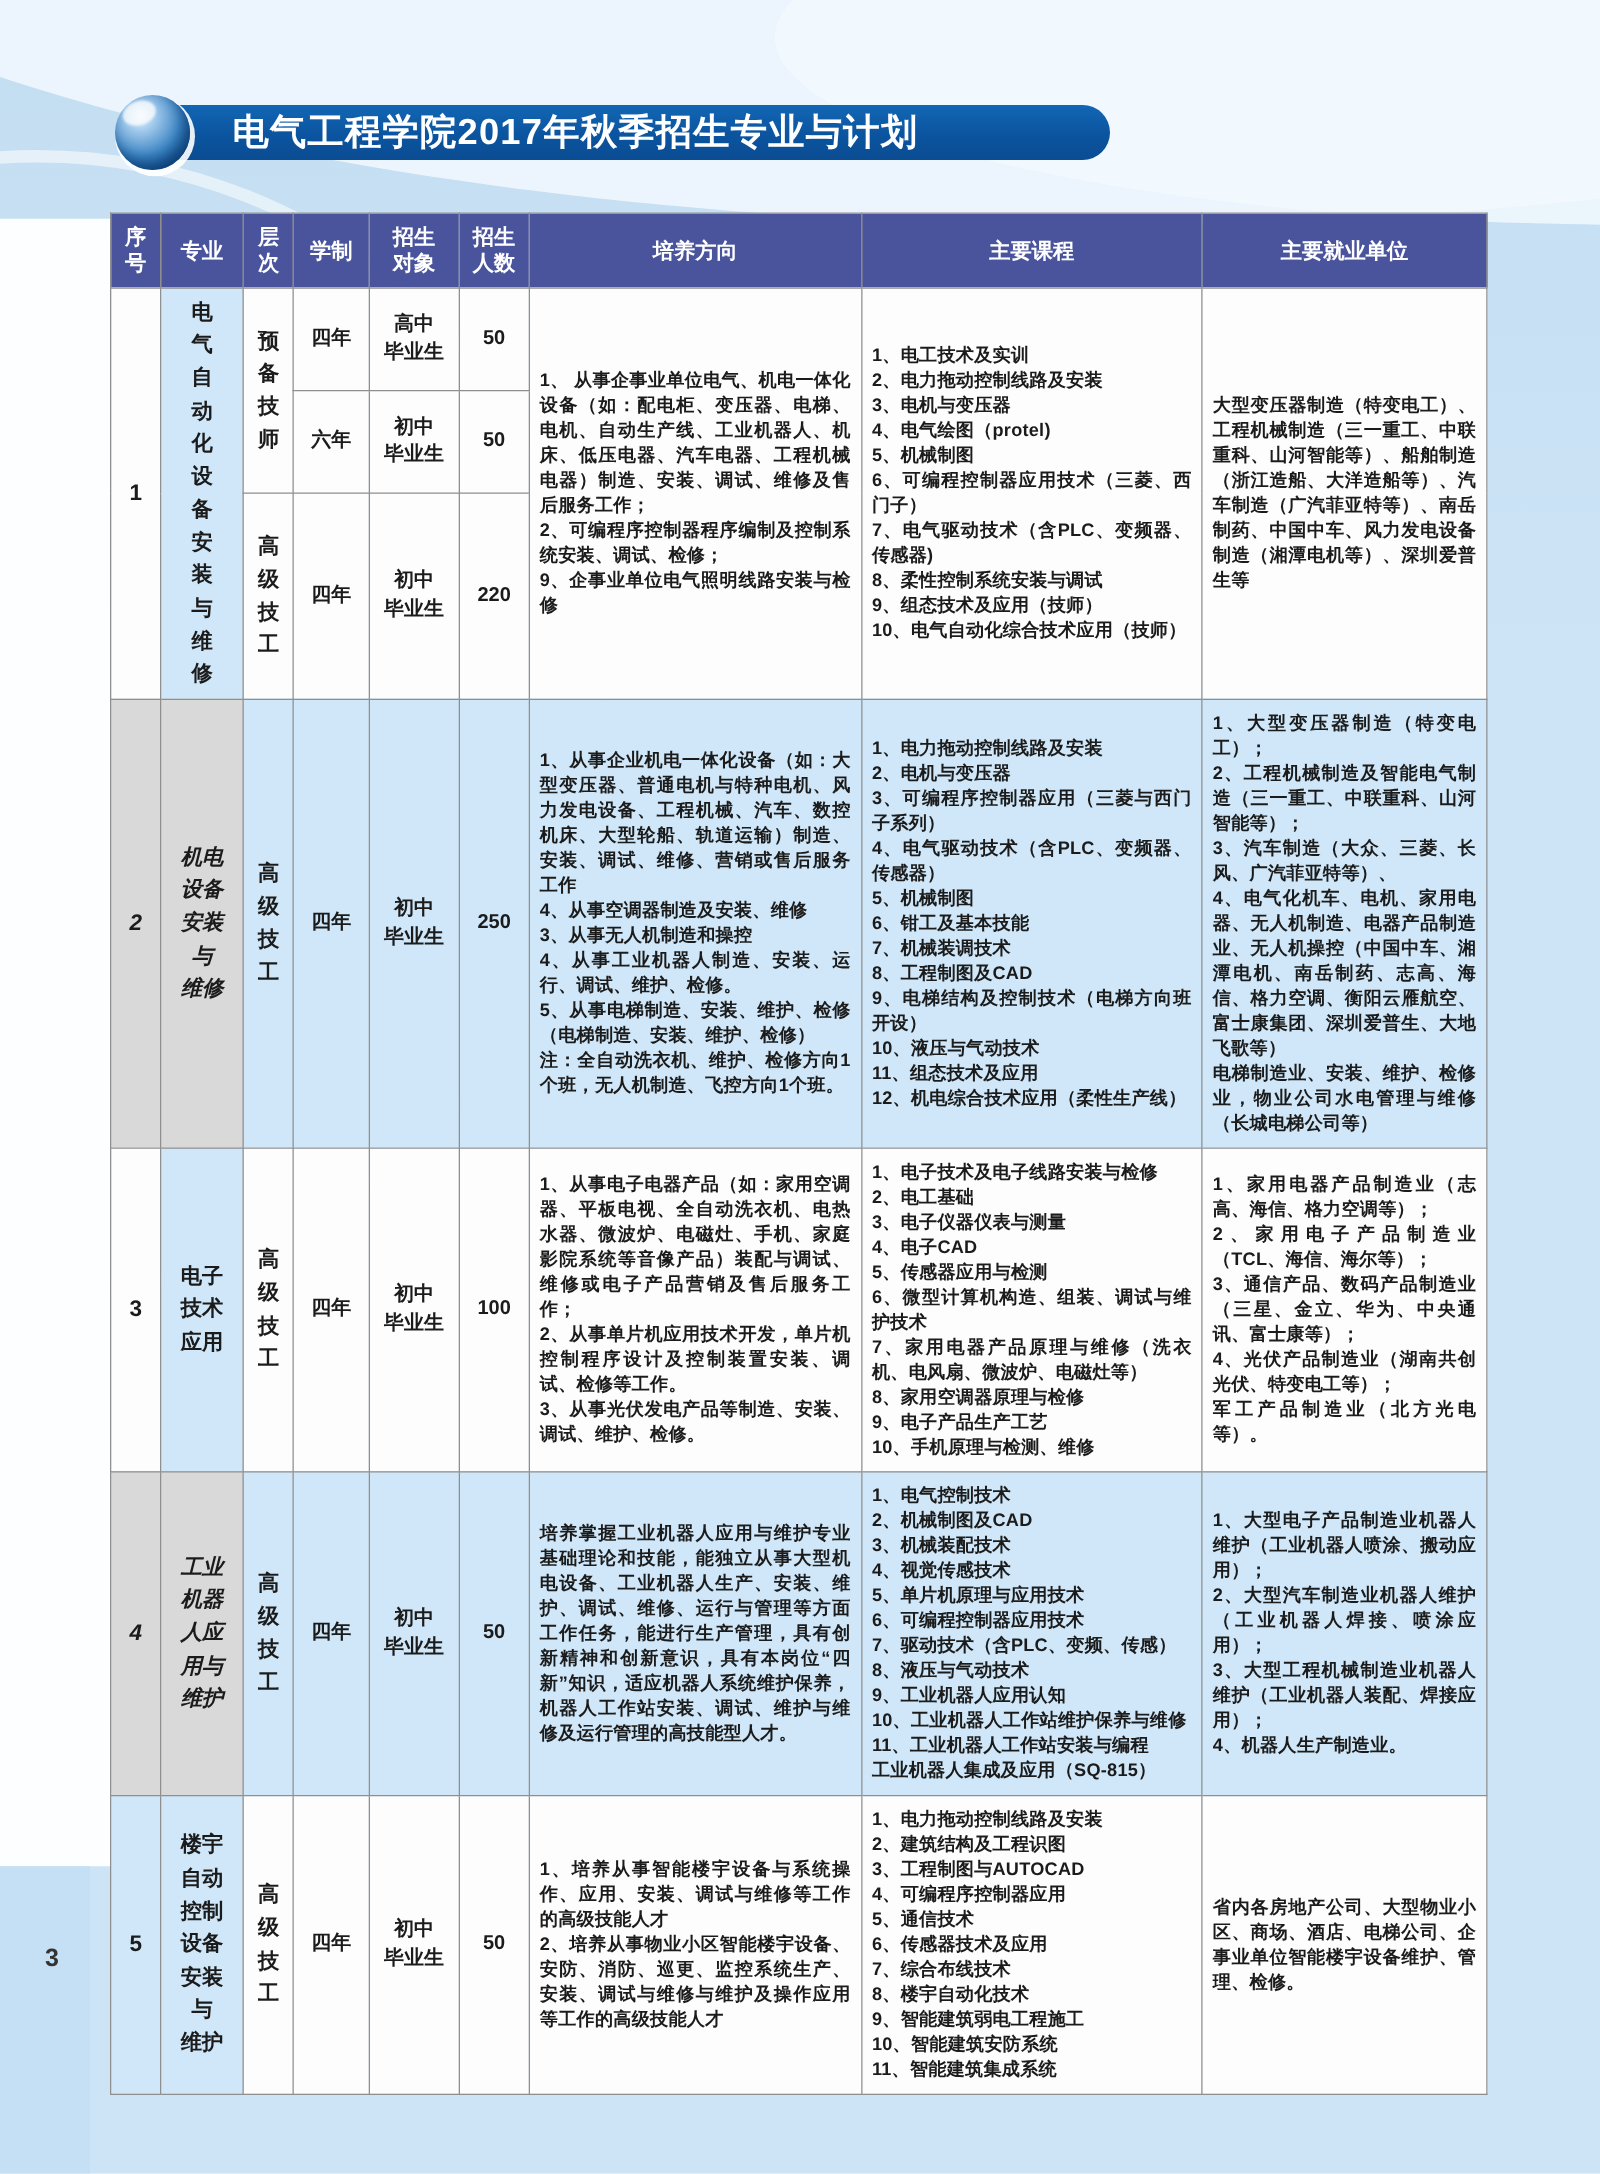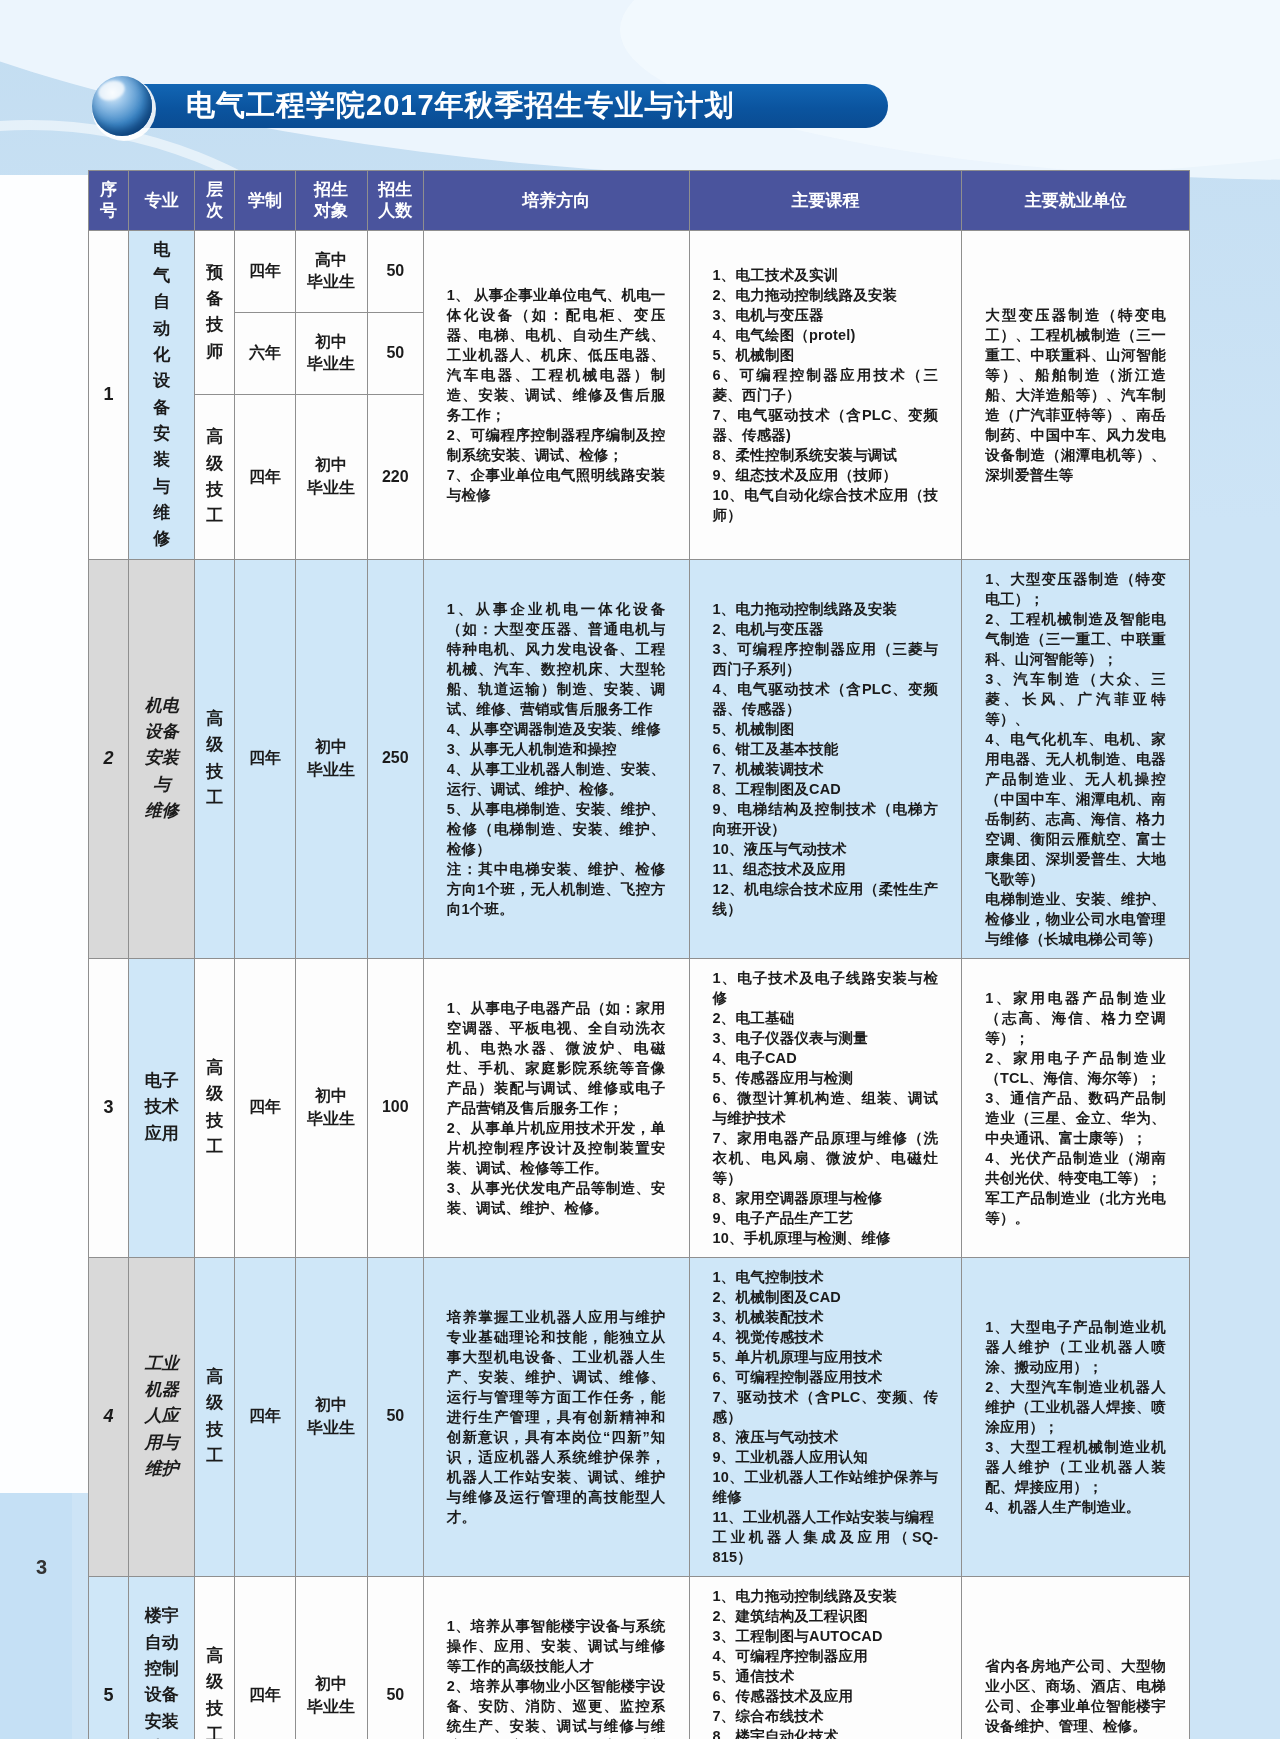--- a/index.html
+++ b/index.html
@@ -32,21 +32,21 @@
         table-layout:fixed;color:#1b1b1b;}
   table.adm th,table.adm td{border:1px solid #8f8f8f;vertical-align:middle;}
   table.adm th{background:#4a549d;color:#fff;font-size:17px;font-weight:bold;
         padding:8px 2px;line-height:1.25;white-space:pre-line;text-align:center;}
   td.c-no{font-size:18px;font-weight:bold;text-align:center;}
   td.c-major,td.c-level{font-size:17px;font-weight:bold;text-align:center;
         white-space:pre-line;line-height:1.55;padding:6px 2px;}
   td.c-dur,td.c-target,td.c-quota{font-size:16px;font-weight:bold;text-align:center;
         white-space:pre-line;line-height:1.4;padding:4px 2px;}
   td.c-text{font-size:14.5px;font-weight:bold;text-align:justify;line-height:1.38;
-        padding:9px 23px;letter-spacing:.2px;}
+        padding:9px 8px;letter-spacing:.2px;}
   td.c-text .line{margin:0;}
   
   tr.odd td{background:#fdfdfd;}
   tr.odd td.c-major{background:#cfe7f8;}
   tr.even td{background:#cfe7f8;}
   tr.even td.c-no,tr.even td.c-major{background:#d9d9d9;font-style:italic;}
   td.lite{background:#cfe7f8 !important;}
 </style>
 </head>
 <body>
@@ -110,21 +110,21 @@
 备
 技
 师</td>
           <td class="c-dur">四年</td>
           <td class="c-target">高中
 毕业生</td>
           <td class="c-quota">50</td>
           <td rowspan="3" class="c-text">
             <div class="line">1、 从事企事业单位电气、机电一体化设备（如：配电柜、变压器、电梯、电机、自动生产线、工业机器人、机床、低压电器、汽车电器、工程机械电器）制造、安装、调试、维修及售后服务工作；</div>
             <div class="line">2、可编程序控制器程序编制及控制系统安装、调试、检修；</div>
-            <div class="line">7、企事业单位电气照明线路安装与检修</div>
+            <div class="line">9、企事业单位电气照明线路安装与检修</div>
           </td>
           <td rowspan="3" class="c-text">
             <div class="line">1、电工技术及实训</div>
             <div class="line">2、电力拖动控制线路及安装</div>
             <div class="line">3、电机与变压器</div>
             <div class="line">4、电气绘图（protel)</div>
             <div class="line">5、机械制图</div>
             <div class="line">6、可编程控制器应用技术（三菱、西门子）</div>
             <div class="line">7、电气驱动技术（含PLC、变频器、传感器)</div>
             <div class="line">8、柔性控制系统安装与调试</div>
@@ -165,21 +165,21 @@
           <td class="c-dur">四年</td>
           <td class="c-target">初中
 毕业生</td>
           <td class="c-quota">250</td>
           <td class="c-text">
             <div class="line">1、从事企业机电一体化设备（如：大型变压器、普通电机与特种电机、风力发电设备、工程机械、汽车、数控机床、大型轮船、轨道运输）制造、安装、调试、维修、营销或售后服务工作</div>
             <div class="line">4、从事空调器制造及安装、维修</div>
             <div class="line">3、从事无人机制造和操控</div>
             <div class="line">4、从事工业机器人制造、安装、运行、调试、维护、检修。</div>
             <div class="line">5、从事电梯制造、安装、维护、检修（电梯制造、安装、维护、检修）</div>
-            <div class="line">注：其中电梯安装、维护、检修方向1个班，无人机制造、飞控方向1个班。</div>
+            <div class="line">注：全自动洗衣机、维护、检修方向1个班，无人机制造、飞控方向1个班。</div>
           </td>
           <td class="c-text">
             <div class="line">1、电力拖动控制线路及安装</div>
             <div class="line">2、电机与变压器</div>
             <div class="line">3、可编程序控制器应用（三菱与西门子系列）</div>
             <div class="line">4、电气驱动技术（含PLC、变频器、传感器）</div>
             <div class="line">5、机械制图</div>
             <div class="line">6、钳工及基本技能</div>
             <div class="line">7、机械装调技术</div>
             <div class="line">8、工程制图及CAD</div>

